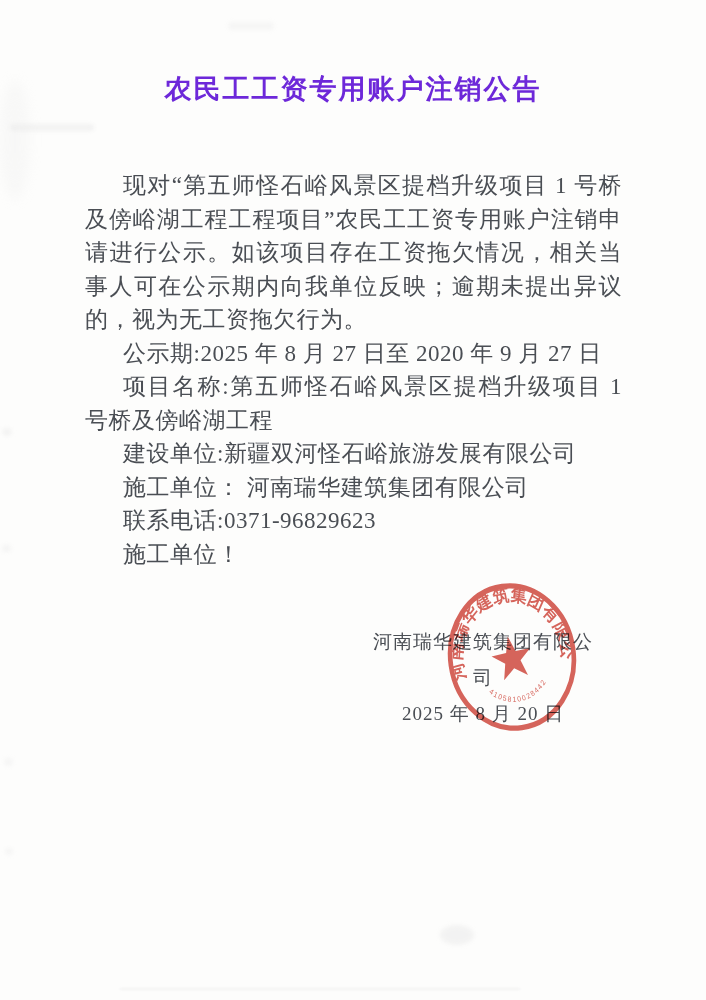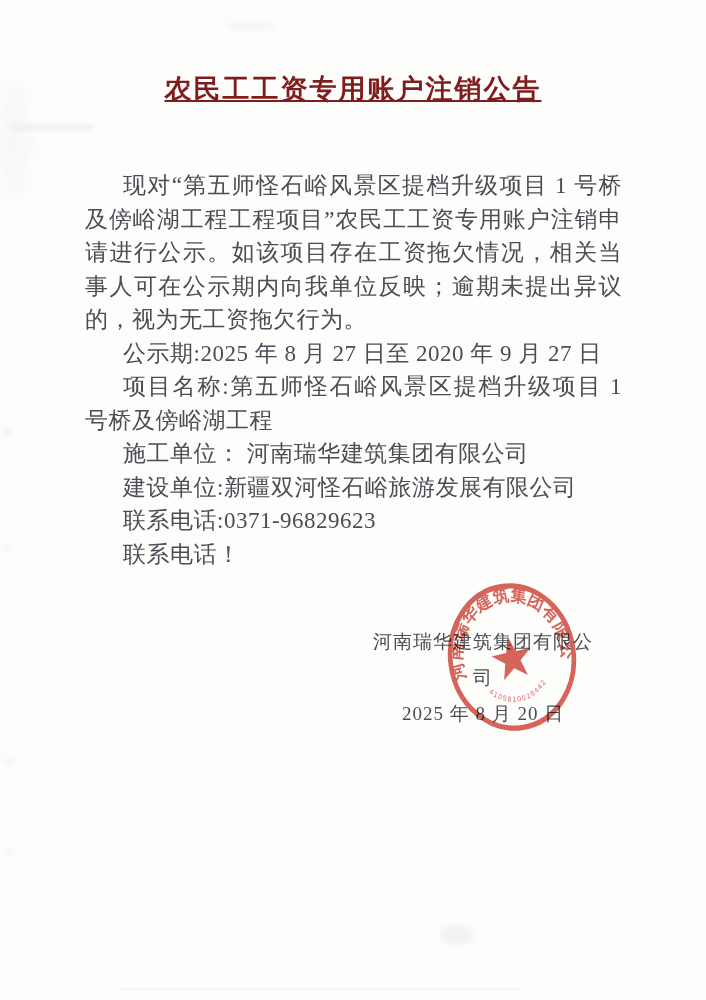--- a/index.html
+++ b/index.html
@@ -13,23 +13,22 @@
     background:#fdfdfc;
     overflow:hidden;
     color:#4a4e54;
   }
   .doc-title {
     margin:72px 0 0 0;
     text-align:center;
     font-size:27px;
     font-weight:bold;
     letter-spacing:2px;
-    color:#7f1d1d;
+    color:#6d28d9;
     line-height:34px;
-    text-decoration:underline;
   }
   .doc-body {
     margin:63px 84px 0 85px;
     font-size:23px;
     line-height:33.5px;
     text-align:justify;
     letter-spacing:0.5px;
   }
   .doc-body p { margin:0; }
   .indent { text-indent:38px; }
@@ -72,24 +71,24 @@
 <body>
 
 <div class="page">
 
   <h1 class="doc-title"><span>农民工工资专用账户注销公告</span></h1>
 
   <div class="doc-body">
     <p class="indent">现对“第五师怪石峪风景区提档升级项目 1 号桥及傍峪湖工程工程项目”农民工工资专用账户注销申请进行公示。如该项目存在工资拖欠情况，相关当事人可在公示期内向我单位反映；逾期未提出异议的，视为无工资拖欠行为。</p>
     <p class="indent">公示期:2025 年 8 月 27 日至 2020 年 9 月 27 日</p>
     <p class="indent">项目名称:第五师怪石峪风景区提档升级项目 1 号桥及傍峪湖工程</p>
+    <p class="indent">建设单位:新疆双河怪石峪旅游发展有限公司</p>
     <p class="indent">施工单位： 河南瑞华建筑集团有限公司</p>
-    <p class="indent">建设单位:新疆双河怪石峪旅游发展有限公司</p>
     <p class="indent">联系电话:0371-96829623</p>
-    <p class="indent closing">联系电话！</p>
+    <p class="indent closing">施工单位！</p>
   </div>
 
   <div class="signature">
     <div>河南瑞华建筑集团有限公司</div>
     <div>2025 年 8 月 20 日</div>
   </div>
 
   <svg class="seal" viewBox="0 0 200 200" preserveAspectRatio="none" aria-hidden="true">
     <defs>
       <path id="ringPath" d="M 28.3 121.9 A 75 75 0 1 1 171.7 121.9" fill="none"></path>

